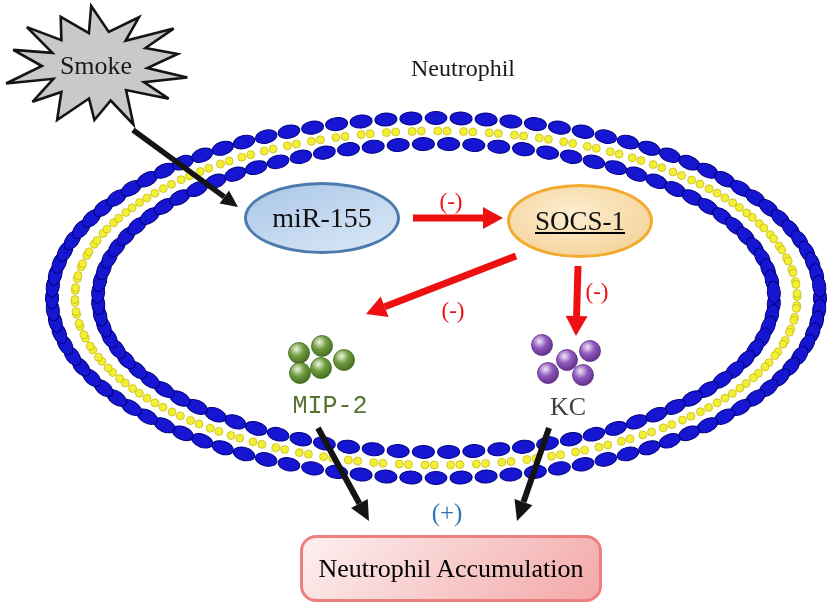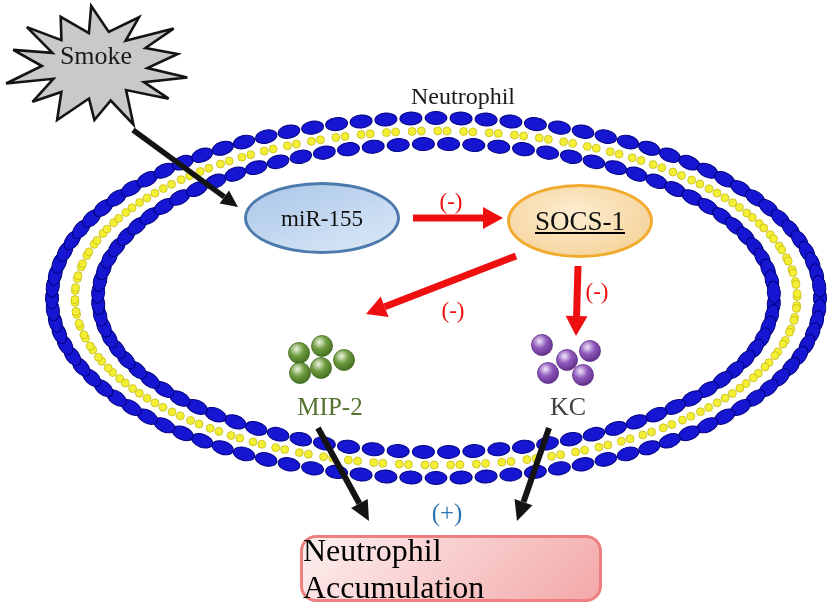--- a/index.html
+++ b/index.html
@@ -15,31 +15,31 @@
   .node{
     position:absolute;border-radius:50%;display:flex;align-items:center;justify-content:center;
     z-index:4;box-sizing:border-box;border:3px solid #888;
   }
   .node span{line-height:1;color:#111;}
   .outcome{
     position:absolute;border-radius:16px;display:flex;align-items:center;justify-content:center;
     z-index:4;box-sizing:border-box;border:3px solid #e88;
   }
   
-  .t-neutrophil{left:463px;top:68px;font-size:24px;margin-top:28px;}
-  .t-smoke{left:96px;top:56px;font-size:26px;z-index:6;}
-  .t-mip2{left:330px;top:406px;font-size:25px;}
+  .t-neutrophil{left:463px;top:68px;font-size:24px;}
+  .t-smoke{left:96px;top:66px;font-size:26px;z-index:6;}
+  .t-mip2{left:330px;top:406px;font-size:25px;font-family:Liberation Mono, monospace;}
   .t-kc{left:568px;top:407px;font-size:26px;}
   .t-minus1{left:451px;top:201px;font-size:23px;}
   .t-minus2{left:453px;top:310px;font-size:23px;}
   .t-minus3{left:597px;top:291px;font-size:23px;}
   .t-plus{left:447px;top:512px;font-size:25px;}
-  .n-mir155{left:244px;top:182px;width:156px;height:72px;font-size:23px;}
+  .n-mir155{left:244px;top:182px;width:156px;height:72px;font-size:28px;}
   .n-socs1{left:507px;top:184px;width:146px;height:74px;font-size:27px;}
-  .n-outcome{left:300px;top:535px;width:302px;height:67px;font-size:32px;}
+  .n-outcome{left:300px;top:535px;width:302px;height:67px;font-size:26px;}
 </style>
 </head>
 <body>
 
 <div class="canvas">
 
   <svg class="scene" id="scene" width="836" height="608" viewBox="0 0 836 608">
       <defs>
         <radialGradient id="gGreen" cx="38%" cy="32%" r="75%">
           <stop offset="0%" stop-color="#eef5e0"></stop>

